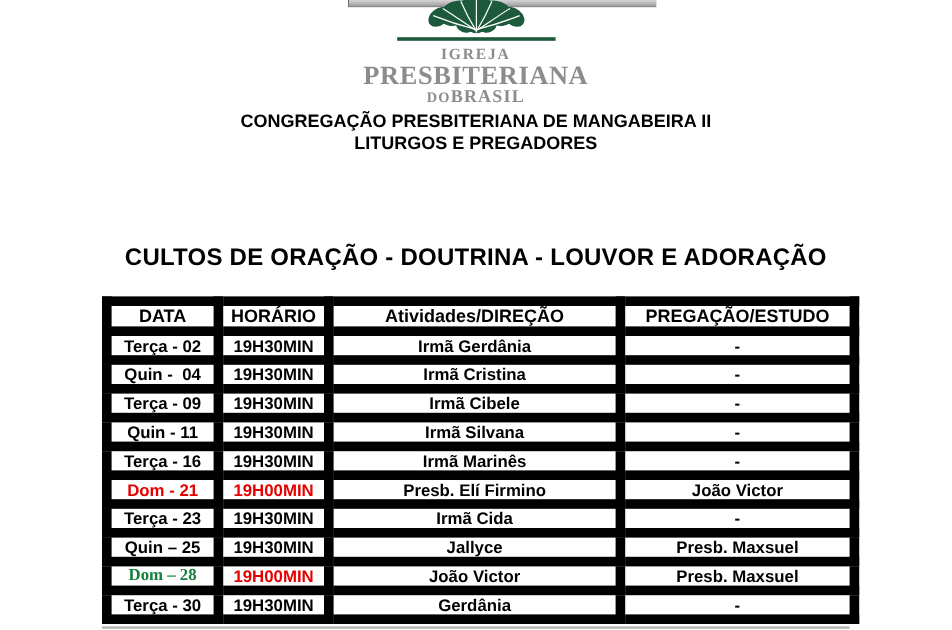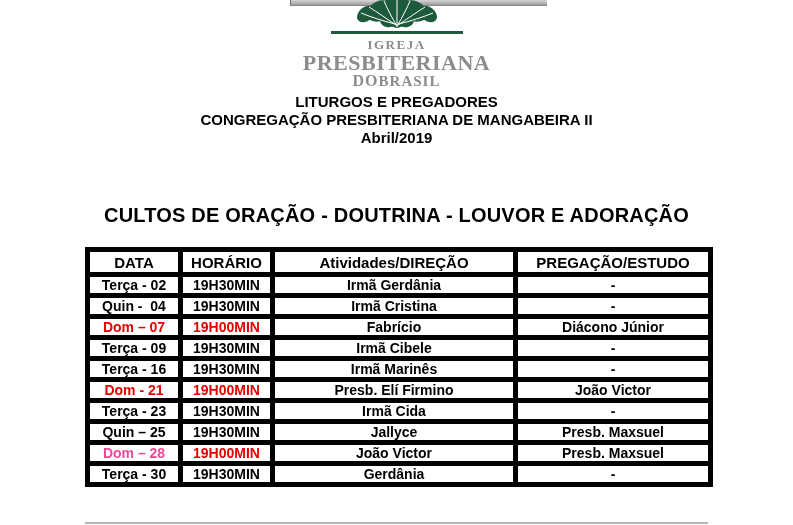--- a/index.html
+++ b/index.html
@@ -30,21 +30,21 @@
   .logo-text {
     margin-top:4px;
     font-family:"Liberation Serif", serif;
     font-weight:bold;
     text-align:center;
     color:#8c8c8c;
   }
   .logo-t1 { font-size:13px; line-height:13px; letter-spacing:1.5px; }
   .logo-t2 { font-size:22px; line-height:15px; letter-spacing:0.5px; }
   .logo-t3 { font-size:15px; line-height:14px; letter-spacing:1px; }
-  .logo-t3 .small { font-size:16px; }
+  .logo-t3 .small { font-size:12px; }
 
   
   .title-block {
     position:absolute; top:93px; left:0; width:100%;
     text-align:center;
     font-weight:bold; font-size:15px; line-height:18px;
     color:#000;
   }
   .section-title {
     position:absolute; top:204px; left:0; width:100%;
@@ -54,21 +54,21 @@
   }
 
   
   table.schedule {
     position:absolute; left:85px; top:247px;
     width:623px;
     border-collapse:collapse;
     table-layout:fixed;
   }
   table.schedule th, table.schedule td {
-    border:5px solid #000000;
+    border:8px solid #000000;
     text-align:center;
     vertical-align:middle;
     font-weight:bold;
     padding:0;
     white-space:pre;
     overflow:hidden;
     color:#000;
   }
   table.schedule thead tr { height:25px; }
   table.schedule th { font-size:15px; }
@@ -115,23 +115,22 @@
       <path d="M50,24 C62,21 74,17 84,13"></path>
     </g>
   </svg>
   <div class="logo-rule" style="background: rgb(29, 90, 60);"></div>
   <div class="logo-text logo-t1" style="color: rgb(140, 140, 140);">IGREJA</div>
   <div class="logo-text logo-t2" style="color: rgb(140, 140, 140);">PRESBITERIANA</div>
   <div class="logo-text logo-t3" style="color: rgb(140, 140, 140);"><span class="small">DO</span><span>BRASIL</span></div>
 </div>
 
 <div class="title-block">
+  <div>CONGREGAÇÃO PRESBITERIANA DE MANGABEIRA II</div>
   <div>LITURGOS E PREGADORES</div>
-  <div>CONGREGAÇÃO PRESBITERIANA DE MANGABEIRA II</div>
-  <div>Abril/2019</div>
 </div>
 
 <div class="section-title">CULTOS DE ORAÇÃO - DOUTRINA - LOUVOR E ADORAÇÃO</div>
 
 <table class="schedule">
   <colgroup>
     <col class="col-data">
       <col class="col-hora">
       <col class="col-ativ">
       <col class="col-preg">
@@ -151,29 +150,29 @@
         <td>Irmã Gerdânia</td>
         <td>-</td>
       </tr>
       <tr>
         <td>Quin -  04</td>
         <td>19H30MIN</td>
         <td>Irmã Cristina</td>
         <td>-</td>
       </tr>
       <tr>
-        <td style="color: rgb(230, 0, 0);">Dom – 07</td>
-        <td style="color: rgb(230, 0, 0);">19H00MIN</td>
-        <td>Fabrício</td>
-        <td>Diácono Júnior</td>
-      </tr>
-      <tr>
         <td>Terça - 09</td>
         <td>19H30MIN</td>
         <td>Irmã Cibele</td>
+        <td>-</td>
+      </tr>
+      <tr>
+        <td>Quin - 11</td>
+        <td>19H30MIN</td>
+        <td>Irmã Silvana</td>
         <td>-</td>
       </tr>
       <tr>
         <td>Terça - 16</td>
         <td>19H30MIN</td>
         <td>Irmã Marinês</td>
         <td>-</td>
       </tr>
       <tr>
         <td style="color: rgb(230, 0, 0);">Dom - 21</td>
@@ -187,21 +186,21 @@
         <td>Irmã Cida</td>
         <td>-</td>
       </tr>
       <tr>
         <td>Quin – 25</td>
         <td>19H30MIN</td>
         <td>Jallyce</td>
         <td>Presb. Maxsuel</td>
       </tr>
       <tr>
-        <td style="color: #ec4899;">Dom – 28</td>
+        <td style="color: #15803d; font-family: Liberation Serif, serif;">Dom – 28</td>
         <td style="color: rgb(230, 0, 0);">19H00MIN</td>
         <td>João Victor</td>
         <td>Presb. Maxsuel</td>
       </tr>
       <tr>
         <td>Terça - 30</td>
         <td>19H30MIN</td>
         <td>Gerdânia</td>
         <td>-</td>
       </tr>

